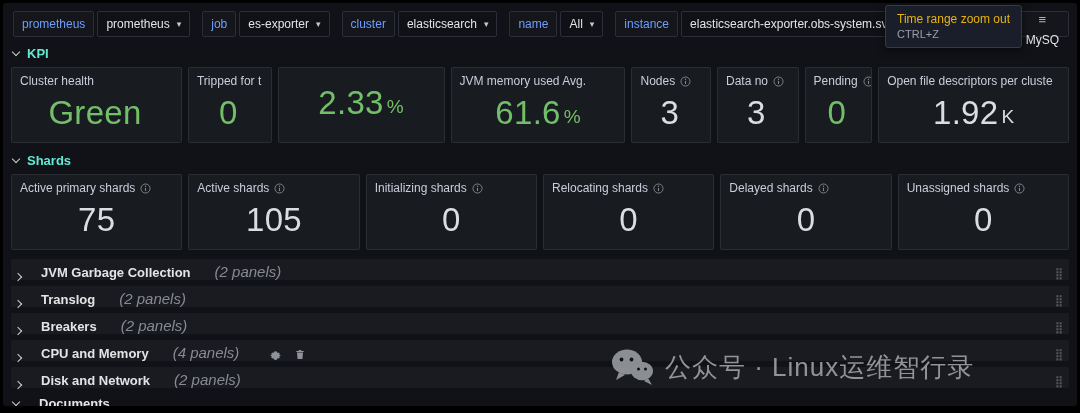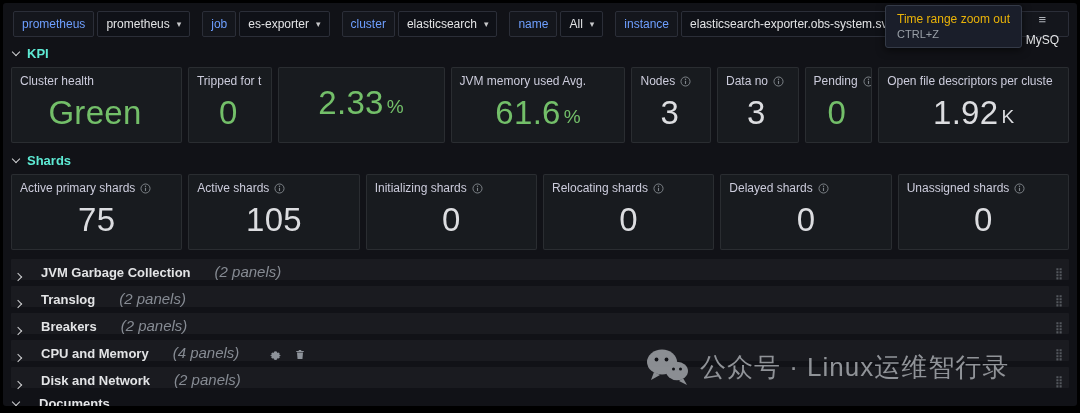--- a/index.html
+++ b/index.html
@@ -42,21 +42,21 @@
   
   .collapsed-row { display:flex; align-items:flex-end; gap:20px; margin:6px 8px 0; height:21px; padding:0 6px 0 4px; background:rgba(204,204,220,0.05); border-radius:1px; font-size:13px; font-weight:bold; color:#e3e4e6; cursor:pointer; }
   .row-count { font-size:15px; font-style:italic; font-weight:normal; color:#868b93; margin-left:4px; }
   .drag-handle { margin-left:auto; color:#53575d; font-size:11px; cursor:grab; }
   .row-icons { display:flex; align-items:center; gap:12px; margin-left:10px; }
   .row-icons svg { cursor:pointer; }
 
   .documents-row { display:flex; align-items:center; gap:20px; margin:7px 8px 0 10px; height:17px; font-size:13px; font-weight:bold; color:#e3e4e6; cursor:pointer; }
 
   
-  .watermark { position:absolute; left:642px; top:344px; display:flex; align-items:center; gap:11px; z-index:30; opacity:.92; pointer-events:none; }
+  .watermark { position:absolute; left:607px; top:344px; display:flex; align-items:center; gap:11px; z-index:30; opacity:.92; pointer-events:none; }
   .watermark .wm-text { font-size:26px; font-weight:500; color:#9b9ea3; letter-spacing:1px; white-space:nowrap; }
 </style>
 </head>
 <body>
 
 <div class="dashboard">
 
   <div class="topbar">
 
     <div class="filter-group">

